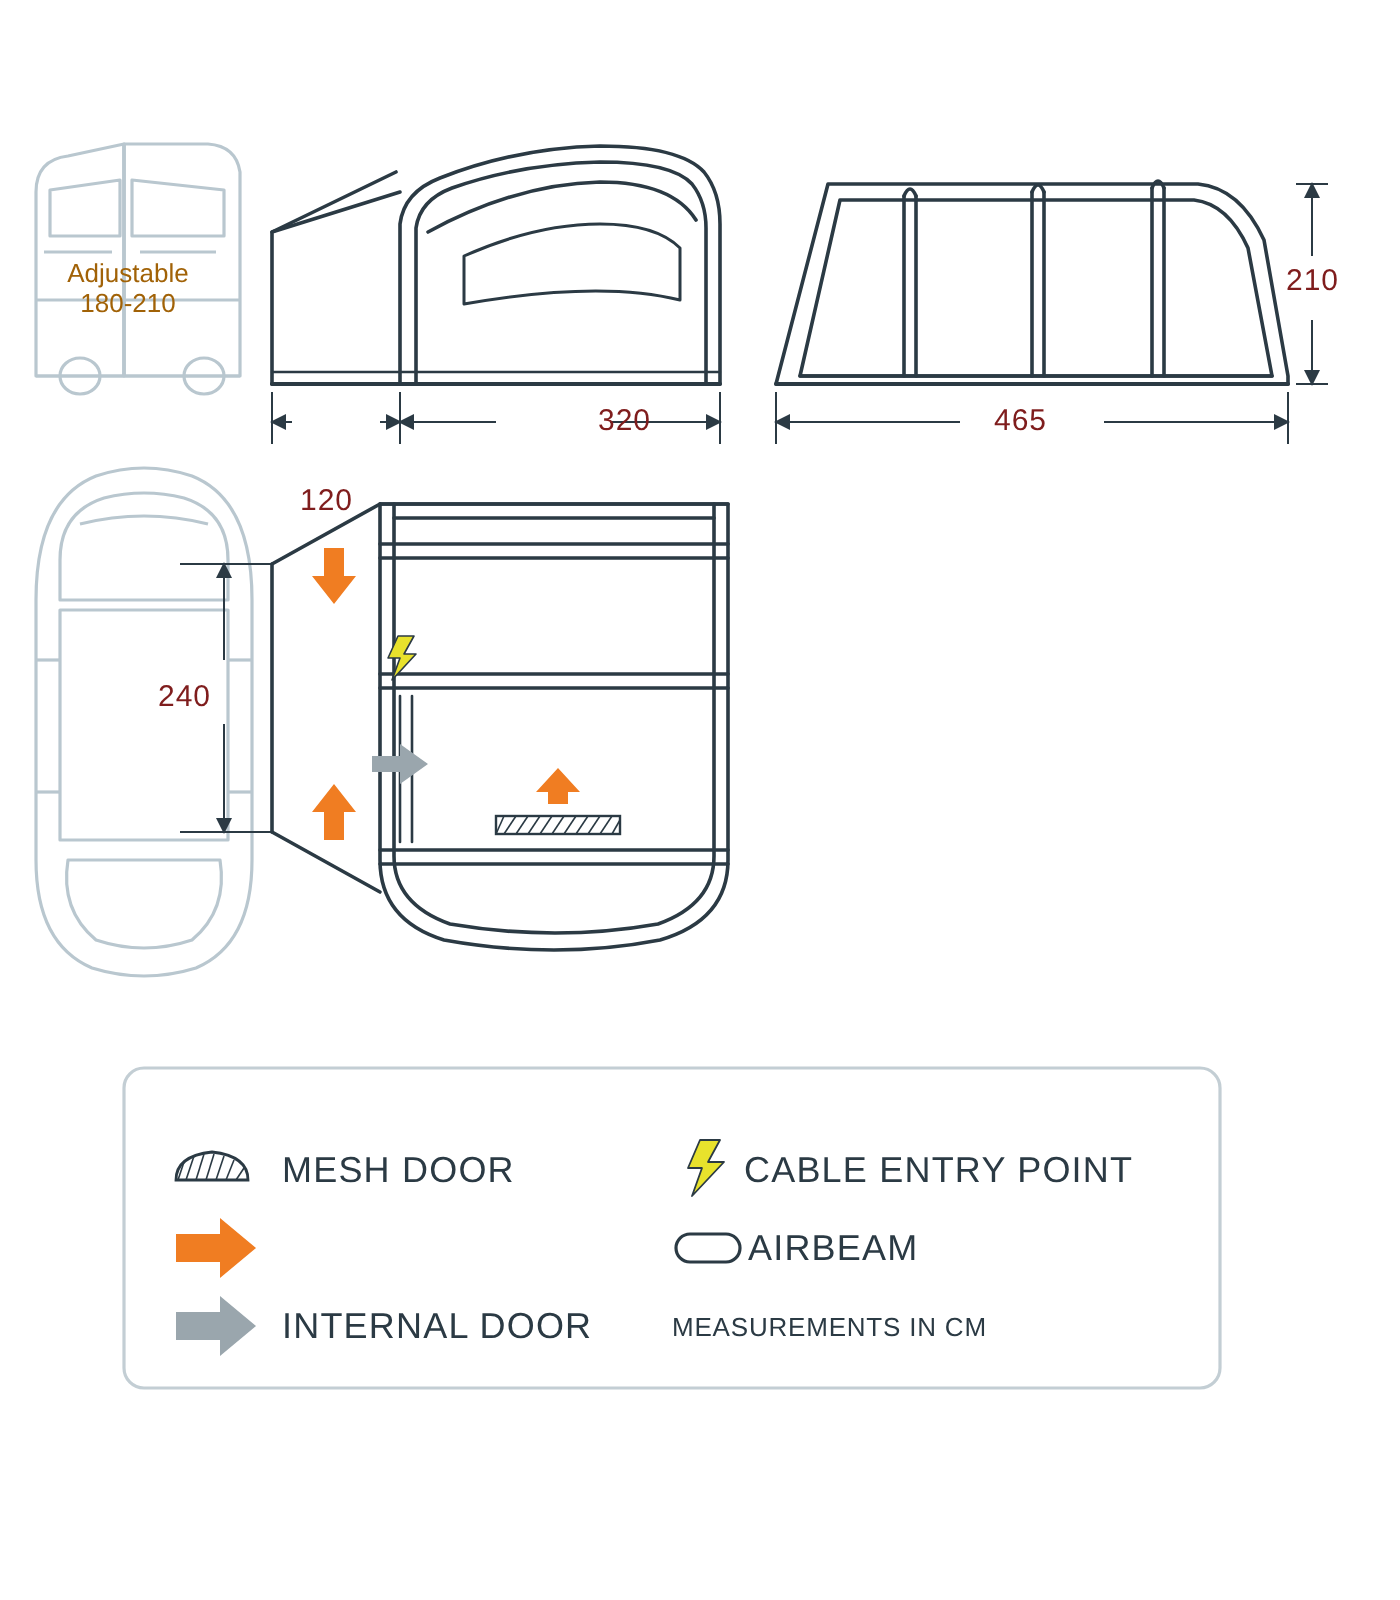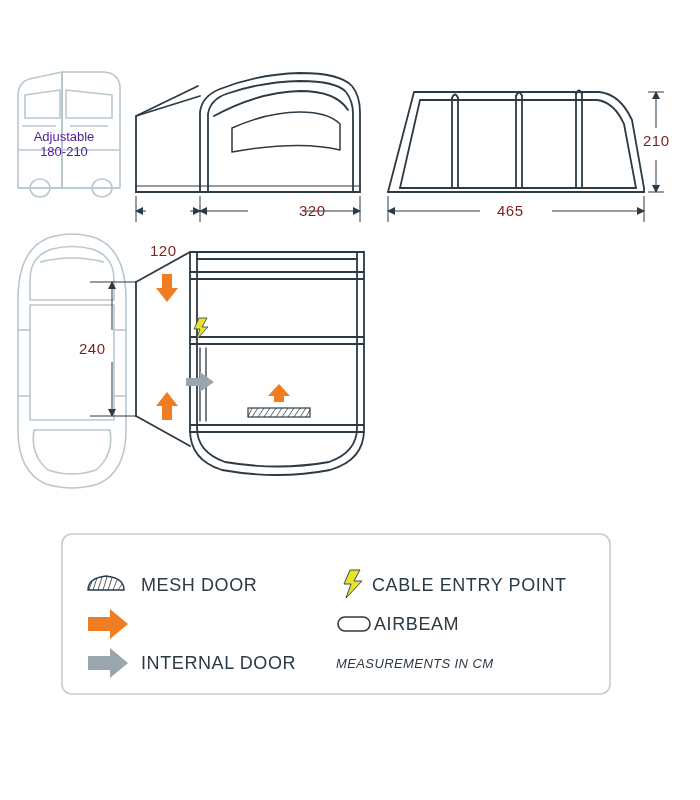--- a/index.html
+++ b/index.html
@@ -33,34 +33,33 @@
     color: #2b3a44;
     white-space: nowrap;
   }
   .dim-text {
     font-size: 15px;
     letter-spacing: 0.5px;
     color: #7f1d1d;
   }
   .adjust-text {
     font-size: 13px;
-    color: #4c1d95;
+    color: #a16207;
     line-height: 1.15;
     text-align: center;
   }
   .legend-text {
     font-size: 18px;
     letter-spacing: 0.6px;
     color: #2b3a44;
   }
   .legend-note {
     font-size: 13px;
     letter-spacing: 0.4px;
     color: #2b3a44;
-    font-style: italic;
   }
 </style>
 </head>
 <body>
 
 <div id="sheet">
 
   <svg class="diagram" viewBox="0 0 700 800" xmlns="http://www.w3.org/2000/svg">
     <defs>
       <marker id="arrHead" markerWidth="8" markerHeight="8" refX="7" refY="4" orient="auto">

